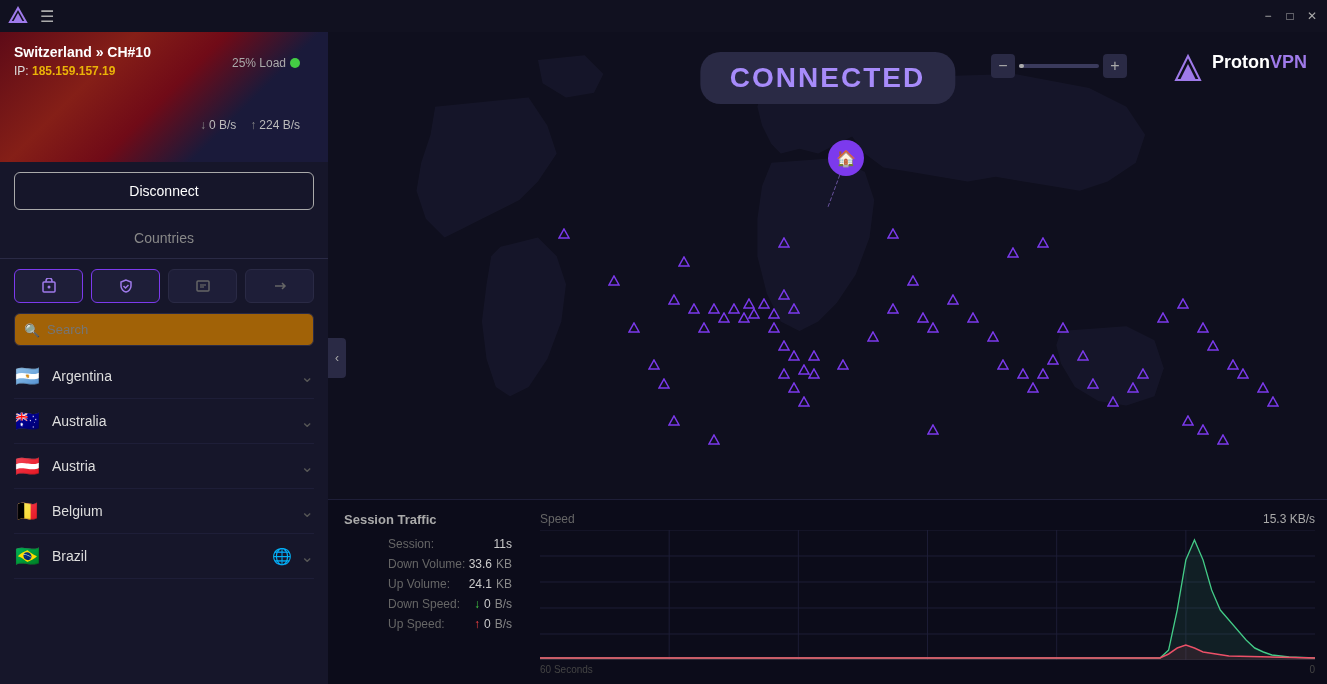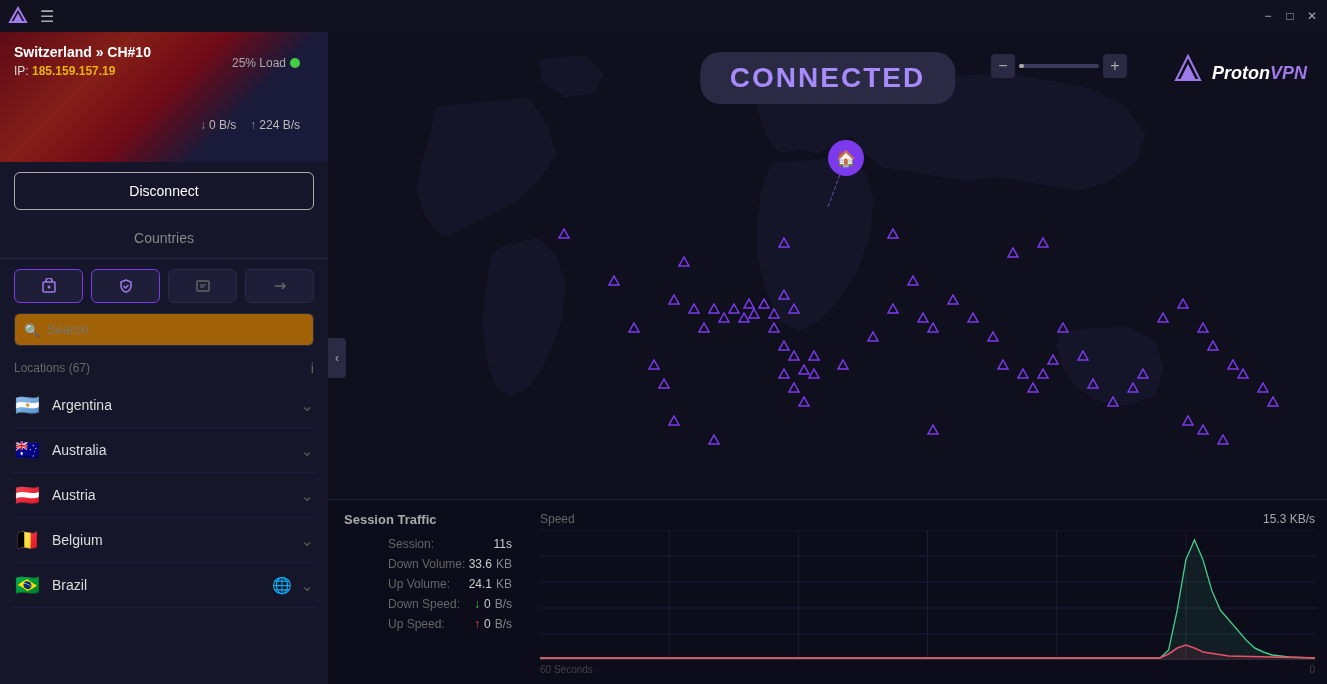--- a/index.html
+++ b/index.html
@@ -345,24 +345,23 @@
       color: #fff;
       font-size: 16px;
     }
 
     
     #protonvpn-logo {
       position: absolute;
       top: 20px;
       right: 20px;
       display: flex;
-      align-items: flex-end;
+      align-items: flex-start;
       gap: 8px;
       z-index: 5;
-      font-style: italic;
     }
     .proton-icon {
       width: 32px;
       height: 32px;
     }
     .proton-text {
       font-size: 18px;
       font-weight: 600;
       color: #fff;
     }
@@ -583,24 +582,20 @@
       </button>
     </div>
 
     <div id="search-row">
       <div id="search-wrapper">
         <span class="search-icon-wrap">🔍</span>
         <input id="search-input" type="text" placeholder="Search" style="">
       </div>
     </div>
 
-    <div id="locations-header">
-      <span class="locations-label">Locations (67)</span>
-      <span class="info-icon">ℹ</span>
-    </div>
 
     <div id="country-list">
 
     <div class="country-item">
           <span class="country-flag">🇦🇷</span>
           <span class="country-name">Argentina</span>
           <div class="country-actions">
             <span class="expand-icon">⌄</span>
           </div>
         </div>

